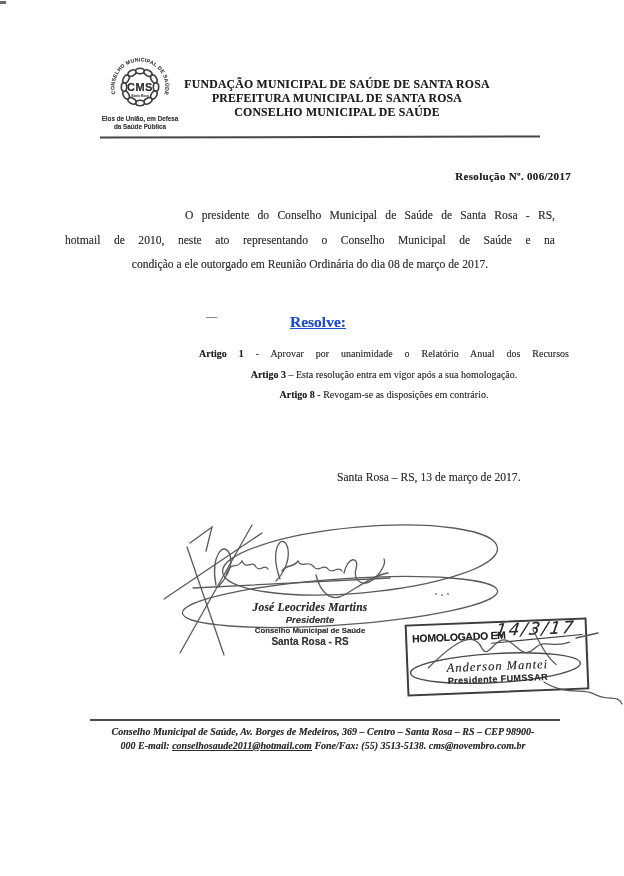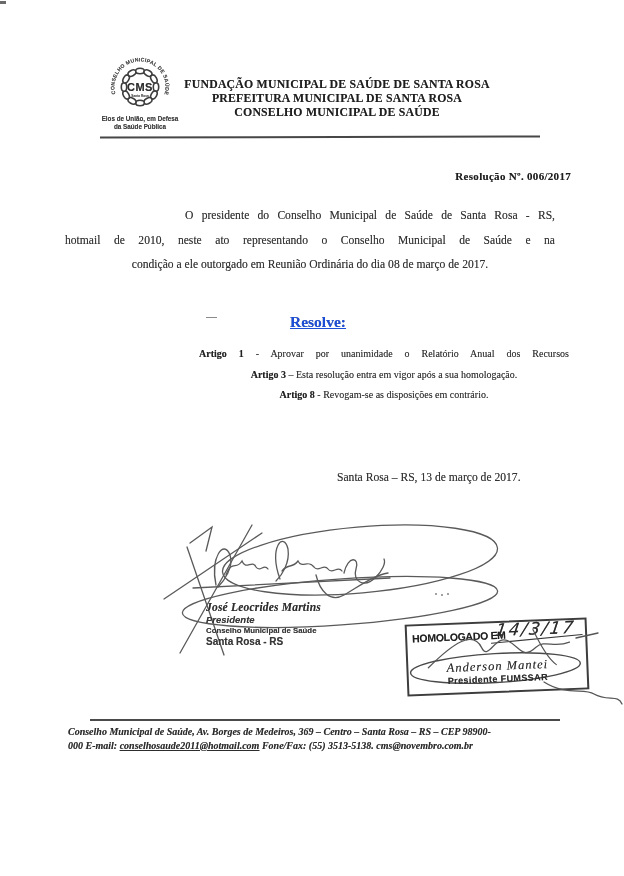--- a/index.html
+++ b/index.html
@@ -51,21 +51,21 @@
   .resolve-heading {
     position:absolute; left:65px; top:313px; width:490px;
     text-align:center; transform:translateX(8px);
     font-weight:bold; font-size:15.5px; color:#1d4ed8;text-decoration:underline;
   }
 
   .dateline { position:absolute; left:337px; top:471px; font-size:11.6px; color:#333;text-align:right; }
 
   
   .signature-svg { position:absolute; left:130px; top:513px; width:380px; height:152px; }
-  .sig-block { position:absolute; left:206px; top:601px; width:230px; text-align:left; color:#2e2e2e; }
+  .sig-block { position:absolute; left:195px; top:601px; width:230px; text-align:center; color:#2e2e2e; }
   .sig-name { font-weight:bold; font-style:italic; font-size:11.5px; letter-spacing:0.2px; }
   .sig-role { font-family:"Liberation Sans",sans-serif; font-weight:bold; font-size:9.5px; margin-top:1px; color:#383838;font-style:italic; }
   .sig-org  { font-family:"Liberation Sans",sans-serif; font-weight:bold; font-size:7.8px; margin-top:1px; color:#383838; }
   .sig-city { font-family:"Liberation Sans",sans-serif; font-weight:bold; font-size:10px; margin-top:1px; color:#383838; }
 
   
   .stamp {
     position:absolute; left:406px; top:621px; width:182px; height:72px;
     border:2px solid #3d3d3d; transform:rotate(-2.3deg); background:transparent;
   }
@@ -88,21 +88,21 @@
     position:absolute; left:0; top:51px; width:100%; text-align:center;
     font-family:"Liberation Sans",sans-serif; font-weight:bold; font-size:9px;
     letter-spacing:0.4px; color:#2c2c2c;
   }
   .stamp-tail-svg { position:absolute; left:538px; top:612px; width:86px; height:105px; }
 
   
   .footer-rule { position:absolute; left:90px; top:719px; width:470px; height:2px; background:#4a4a4a; }
   .doc-footer {
     position:absolute; left:68px; top:725px; width:510px;
-    text-align:left; font-weight:bold; font-style:italic;
+    text-align:center; font-weight:bold; font-style:italic;
     font-size:10px; line-height:13.5px; color:#2d2d2d;
   }
   .doc-footer .u { text-decoration:underline; }
 </style>
 </head>
 <body>
 
 <div class="page">
 
   <div class="corner-artifact"></div>

